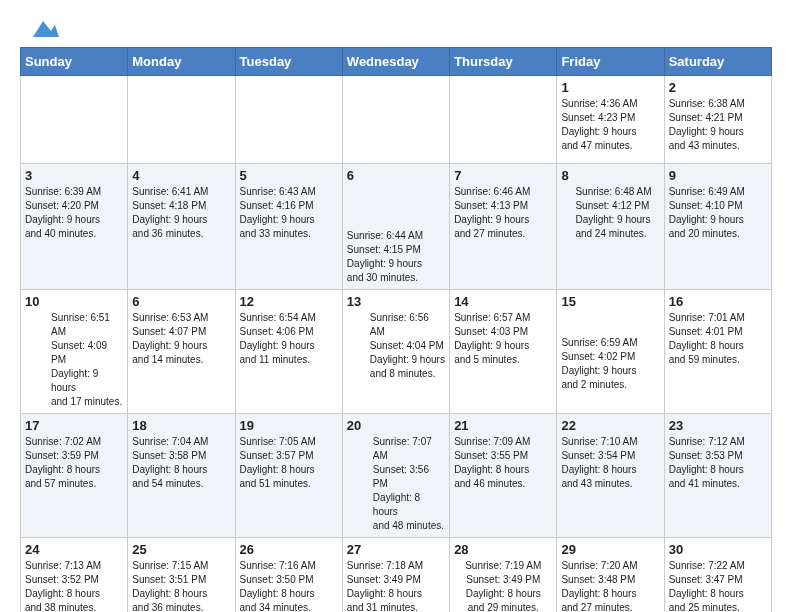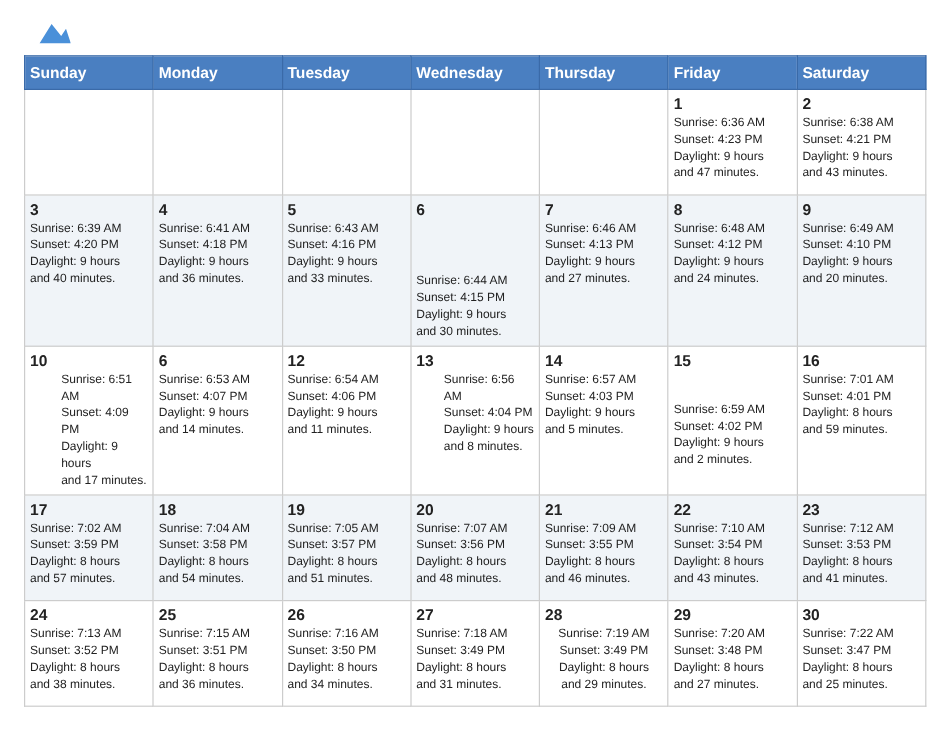--- a/index.html
+++ b/index.html
@@ -123,21 +123,21 @@
     </thead>
     <tbody id="calendar-body">
     <tr>
           <td class="empty"></td>
           <td class="empty"></td>
           <td class="empty"></td>
           <td class="empty"></td>
           <td class="empty"></td>
           <td>
             <span class="day-num">1</span>
-            <div class="day-info" style="white-space: pre-line;">Sunrise: 6:36 AM
+            <div class="day-info" style="white-space: pre-line;">Sunrise: 4:36 AM
 Sunset: 4:23 PM
 Daylight: 9 hours
 and 47 minutes.</div>
           </td>
           <td>
             <span class="day-num">2</span>
             <div class="day-info" style="white-space: pre-line;">Sunrise: 6:38 AM
 Sunset: 4:21 PM
 Daylight: 9 hours
 and 43 minutes.</div>
@@ -174,21 +174,21 @@
           </td>
           <td>
             <span class="day-num">7</span>
             <div class="day-info" style="white-space: pre-line;">Sunrise: 6:46 AM
 Sunset: 4:13 PM
 Daylight: 9 hours
 and 27 minutes.</div>
           </td>
           <td>
             <span class="day-num">8</span>
-            <div class="day-info" style="white-space: pre-line;">Sunrise: 6:48 AM
+            <div class="day-info" style="white-space: pre-line; margin-left: 14px;">Sunrise: 6:48 AM
 Sunset: 4:12 PM
 Daylight: 9 hours
 and 24 minutes.</div>
           </td>
           <td>
             <span class="day-num">9</span>
             <div class="day-info" style="white-space: pre-line;">Sunrise: 6:49 AM
 Sunset: 4:10 PM
 Daylight: 9 hours
 and 20 minutes.</div>
@@ -262,21 +262,21 @@
           </td>
           <td>
             <span class="day-num">19</span>
             <div class="day-info" style="white-space: pre-line;">Sunrise: 7:05 AM
 Sunset: 3:57 PM
 Daylight: 8 hours
 and 51 minutes.</div>
           </td>
           <td>
             <span class="day-num">20</span>
-            <div class="day-info" style="white-space: pre-line;">Sunrise: 7:07 AM
+            <div class="day-info" style="white-space: pre-line; margin-left: 26px;">Sunrise: 7:07 AM
 Sunset: 3:56 PM
 Daylight: 8 hours
 and 48 minutes.</div>
           </td>
           <td>
             <span class="day-num">21</span>
             <div class="day-info" style="white-space: pre-line;">Sunrise: 7:09 AM
 Sunset: 3:55 PM
 Daylight: 8 hours
 and 46 minutes.</div>

